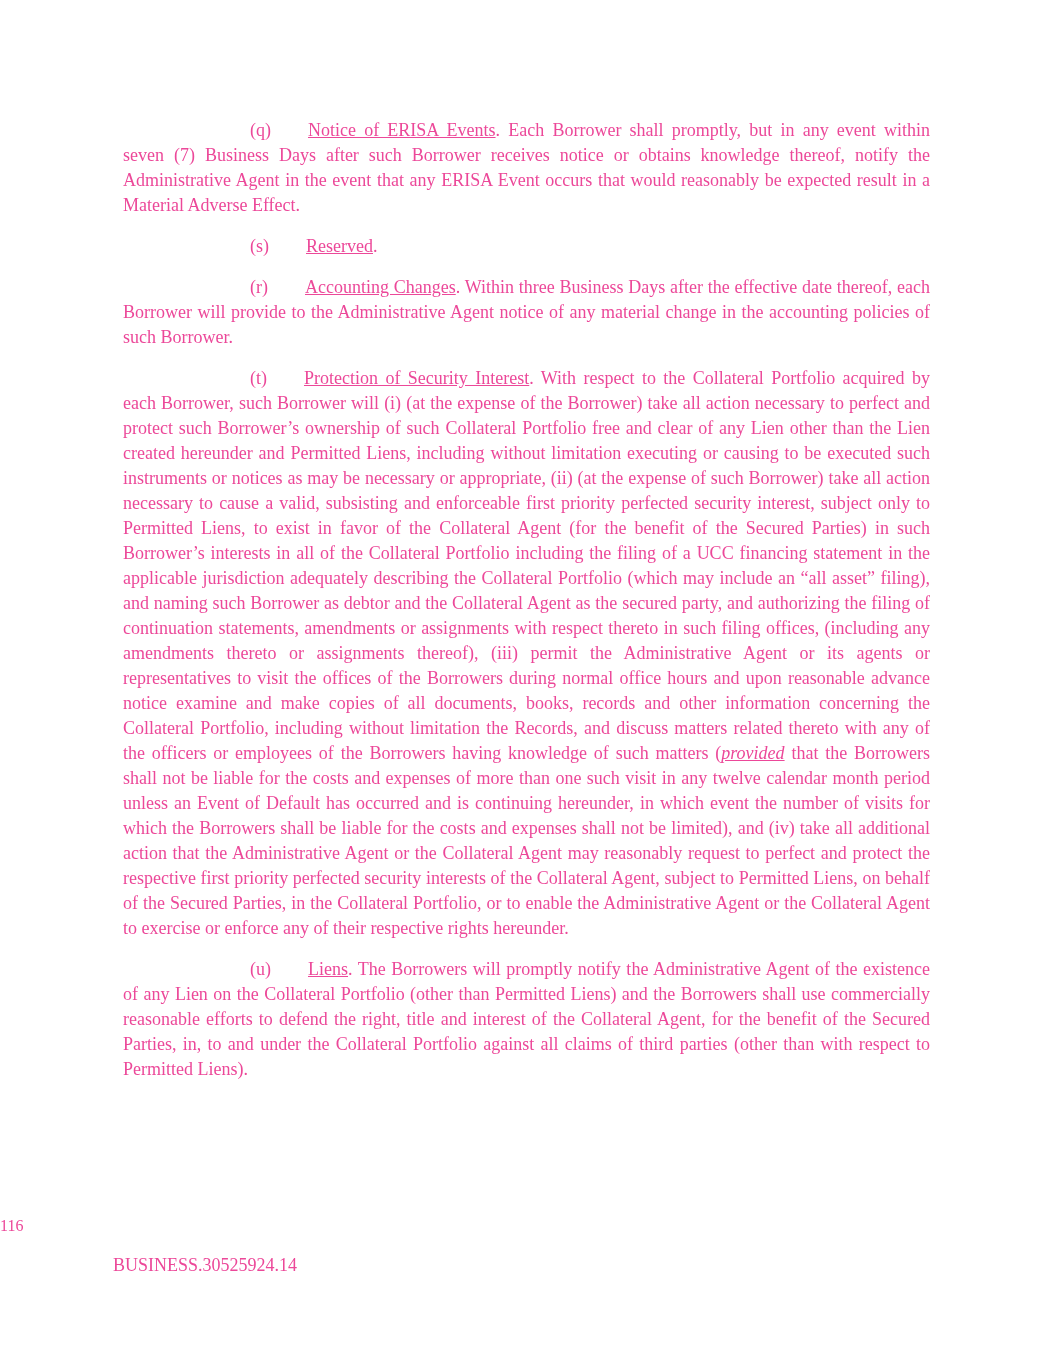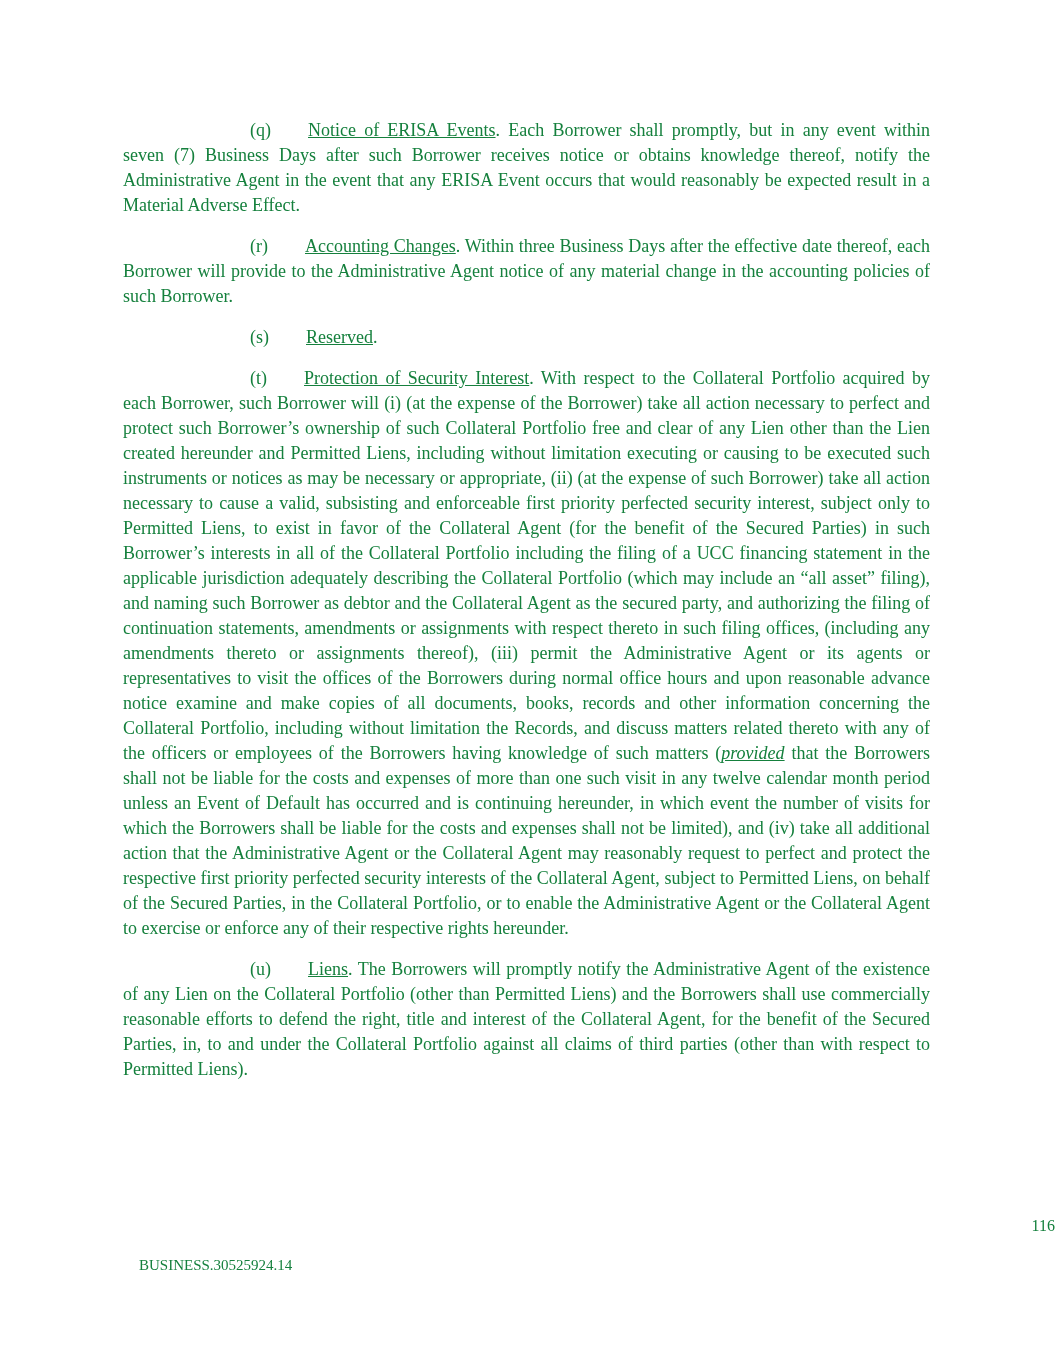--- a/index.html
+++ b/index.html
@@ -8,21 +8,21 @@
     width: 1055px;
     height: 1365px;
     overflow: hidden;
     margin: 0;
   }
   .page {
     position: relative;
     width: 1055px;
     height: 1212px;
     background: #ffffff;
-    color: #15803d;
+    color: #ec4899;
     font-family: "Liberation Serif", "DejaVu Serif", serif;
     font-size: 18px;
     line-height: 25px;
   }
   .content {
     position: absolute;
     left: 123px;
     top: 118px;
     width: 807px;
   }
@@ -38,43 +38,43 @@
   }
   .heading {
     text-decoration: underline;
   }
   .em { font-style: italic; text-decoration: underline; }
   .page-number {
     position: absolute;
     top: 1216px;
     left: 0;
     width: 1055px;
-    text-align: right;
+    text-align: left;
     font-size: 16px;
     line-height: 20px;
   }
   .footer-id {
     position: absolute;
     top: 1257px;
-    left: 139px;
-    font-size: 15px;
+    left: 113px;
+    font-size: 18px;
     line-height: 16px;
   }
 </style>
 </head>
 <body>
 
 <div class="page">
   <div class="content">
 
     <p class="para"><span>(q)</span><span class="tab"></span><span class="heading">Notice of ERISA Events</span><span>.  Each Borrower shall promptly, but in any event within seven (7) Business Days after such Borrower receives notice or obtains knowledge thereof, notify the Administrative Agent in the event that any ERISA Event occurs that would reasonably be expected result in a Material Adverse Effect.</span></p>
 
+    <p class="para"><span>(s)</span><span class="tab"></span><span class="heading">Reserved</span><span>.</span></p>
+
     <p class="para"><span>(r)</span><span class="tab"></span><span class="heading">Accounting Changes</span><span>.  Within three Business Days after the effective date thereof, each Borrower will provide to the Administrative Agent notice of any material change in the accounting policies of such Borrower.</span></p>
-
-    <p class="para"><span>(s)</span><span class="tab"></span><span class="heading">Reserved</span><span>.</span></p>
 
     <p class="para"><span>(t)</span><span class="tab"></span><span class="heading">Protection of Security Interest</span><span>.  With respect to the Collateral Portfolio acquired by each Borrower, such Borrower will (i) (at the expense of the Borrower) take all action necessary to perfect and protect such Borrower’s ownership of such Collateral Portfolio free and clear of any Lien other than the Lien created hereunder and Permitted Liens, including without limitation executing or causing to be executed such instruments or notices as may be necessary or appropriate, (ii) (at the expense of such Borrower) take all action necessary to cause a valid, subsisting and enforceable first priority perfected security interest, subject only to Permitted Liens, to exist in favor of the Collateral Agent (for the benefit of the Secured Parties) in such Borrower’s interests in all of the Collateral Portfolio including the filing of a UCC financing statement in the applicable jurisdiction adequately describing the Collateral Portfolio (which may include an “all asset” filing), and naming such Borrower as debtor and the Collateral Agent as the secured party, and authorizing the filing of continuation statements, amendments or assignments with respect thereto in such filing offices, (including any amendments thereto or assignments thereof), (iii) permit the Administrative Agent or its agents or representatives to visit the offices of the Borrowers during normal office hours and upon reasonable advance notice examine and make copies of all documents, books, records and other information concerning the Collateral Portfolio, including without limitation the Records, and discuss matters related thereto with any of the officers or employees of the Borrowers having knowledge of such matters (</span><span class="em">provided</span><span> that the Borrowers shall not be liable for the costs and expenses of more than one such visit in any twelve calendar month period unless an Event of Default has occurred and is continuing hereunder, in which event the number of visits for which the Borrowers shall be liable for the costs and expenses shall not be limited), and (iv) take all additional action that the Administrative Agent or the Collateral Agent may reasonably request to perfect and protect the respective first priority perfected security interests of the Collateral Agent, subject to Permitted Liens, on behalf of the Secured Parties, in the Collateral Portfolio, or to enable the Administrative Agent or the Collateral Agent to exercise or enforce any of their respective rights hereunder.</span></p>
 
     <p class="para"><span>(u)</span><span class="tab"></span><span class="heading">Liens</span><span>.  The Borrowers will promptly notify the Administrative Agent of the existence of any Lien on the Collateral Portfolio (other than Permitted Liens) and the Borrowers shall use commercially reasonable efforts to defend the right, title and interest of the Collateral Agent, for the benefit of the Secured Parties, in, to and under the Collateral Portfolio against all claims of third parties (other than with respect to Permitted Liens).</span></p>
 
   </div>
 
   <div class="page-number">116</div>
   <div class="footer-id">BUSINESS.30525924.14</div>
 </div>

